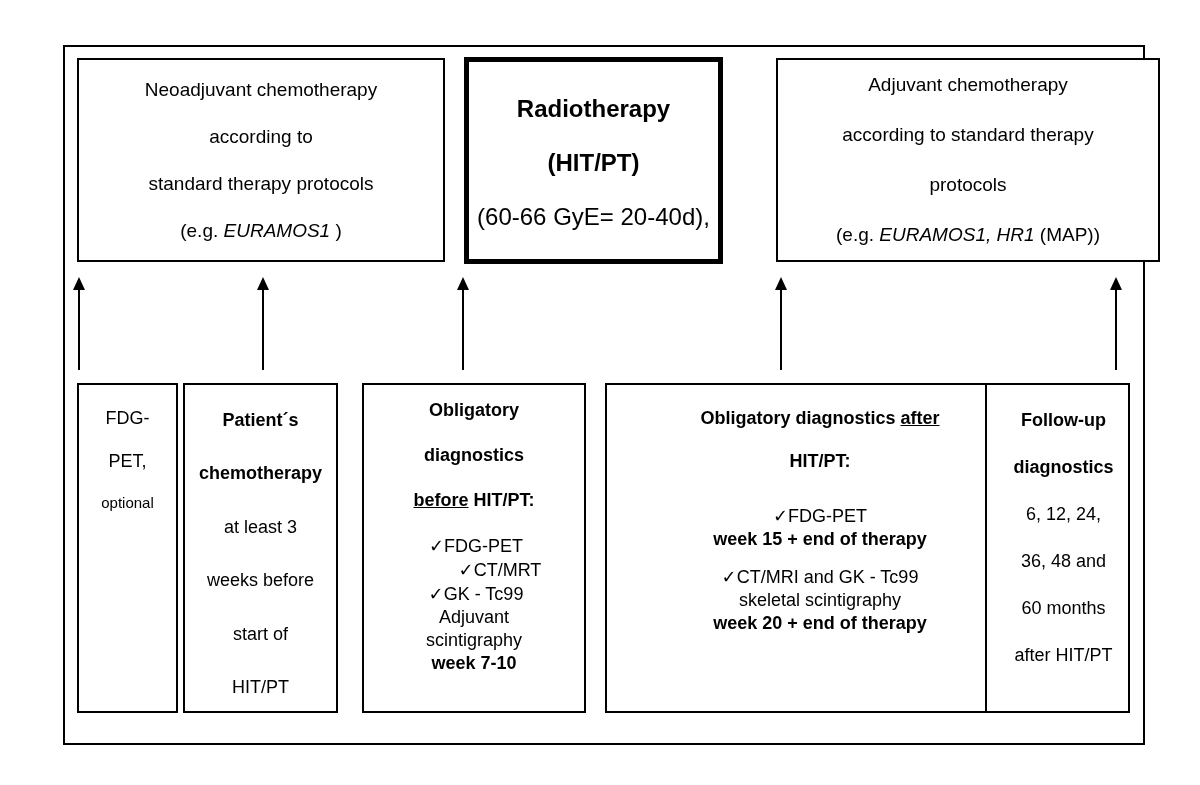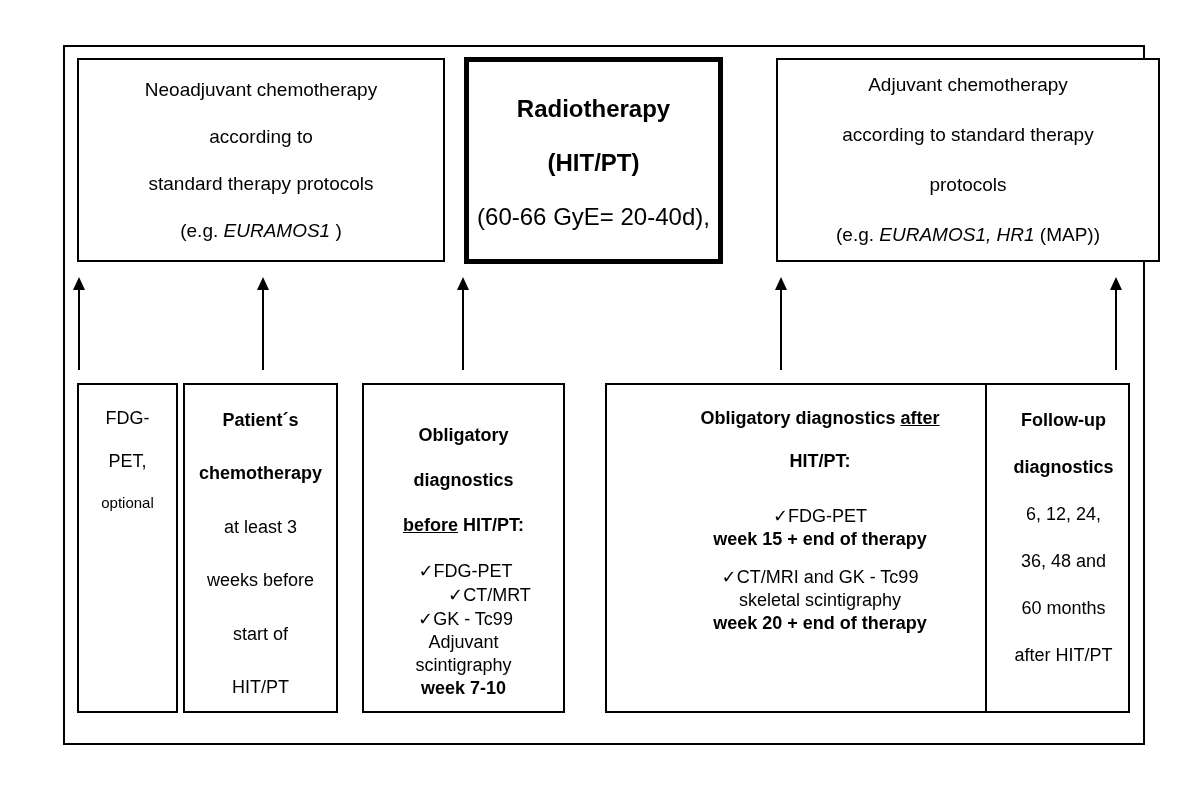--- a/index.html
+++ b/index.html
@@ -107,23 +107,23 @@
 
   #box-registration {
     left: 183px; top: 383px; width: 155px; height: 330px;
     justify-content: space-between;
     padding-top: 12px;
     font-size: 18px;
   }
   #box-registration .line { margin: 13px 0; }
 
   #box-before {
-    left: 362px; top: 383px; width: 203px; height: 330px;
-    justify-content: flex-start;
-    padding-top: 28px;
+    left: 362px; top: 383px; width: 224px; height: 330px;
+    justify-content: flex-start;
+    padding-top: 3px;
     font-size: 18px;
   }
   #box-before .line { margin: 12px 0; }
   #box-before .tight { margin: 1px 0; }
   #box-before .indent-a { padding-left: 4px; }
   #box-before .indent-b { padding-left: 52px; }
 
   #box-after {
     left: 605px; top: 383px; width: 430px; height: 330px;
     justify-content: flex-start;

